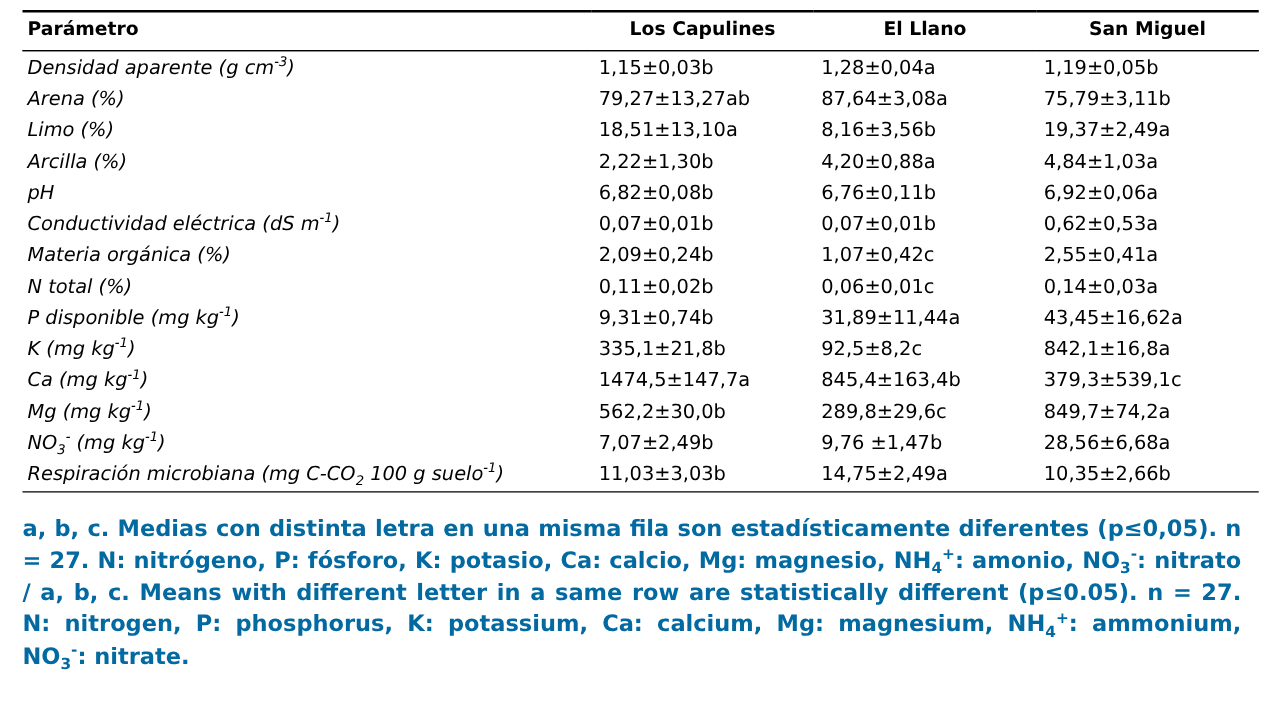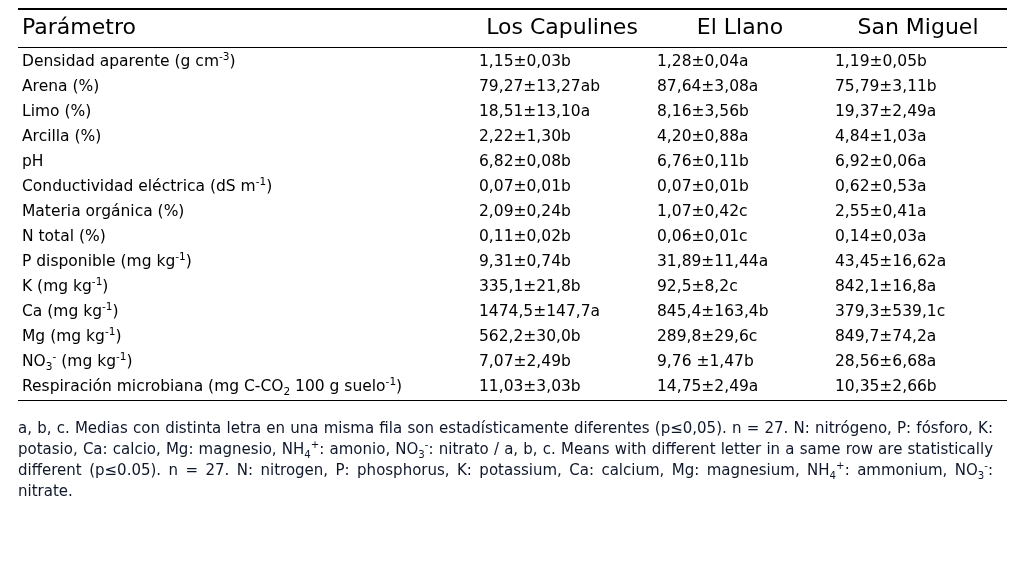--- a/index.html
+++ b/index.html
@@ -21,55 +21,56 @@
   }
   table.data {
     width: 989px;
     border-collapse: collapse;
     table-layout: fixed;
     font-size: 15.5px;
   }
   table.data col.c-param  { width: 455px; }
   table.data col.c-val    { width: 178px; }
   thead th {
-    font-weight: normal;
-    font-size: 22px;
+    font-weight: bold;
+    font-size: 15px;
     padding: 4px 6px 8px 6px;
     border-top: 2.5px solid #000;
     border-bottom: 1.3px solid #000;
     vertical-align: bottom;
     margin-left: 10px;
   }
   thead th.param { text-align: left; padding-left: 4px;}
   thead th.val   { text-align: center; }
   tbody td {
     padding: 3.5px 6px 3.5px 6px;
     vertical-align: baseline;
     white-space: nowrap;
   }
-  tbody td.param { text-align: left; padding-left: 4px; }
+  tbody td.param { text-align: left; padding-left: 4px; font-style: italic; }
   tbody td.val   { }
   tbody tr:last-child td { padding-bottom: 5px; margin-left: 44px; }
   .rule-bottom {
     width: 989px;
     border-top: 1.8px solid #000;
     margin: 0;
     height: 0;
   }
   sub, sup {
     font-size: 0.68em;
     line-height: 0;
   }
   .footnote {
     width: 975px;
     margin-top: 17px;
-    font-size: 15px;
+    font-size: 18px;
     line-height: 1.42;
     text-align: justify;
-    color: #0f172a;
+    color: #0369a1;
+    font-weight: bold;
   }
 </style>
 </head>
 <body>
 
 <div class="sheet">
   <table class="data">
     <colgroup>
       <col class="c-param">
       <col class="c-val">

